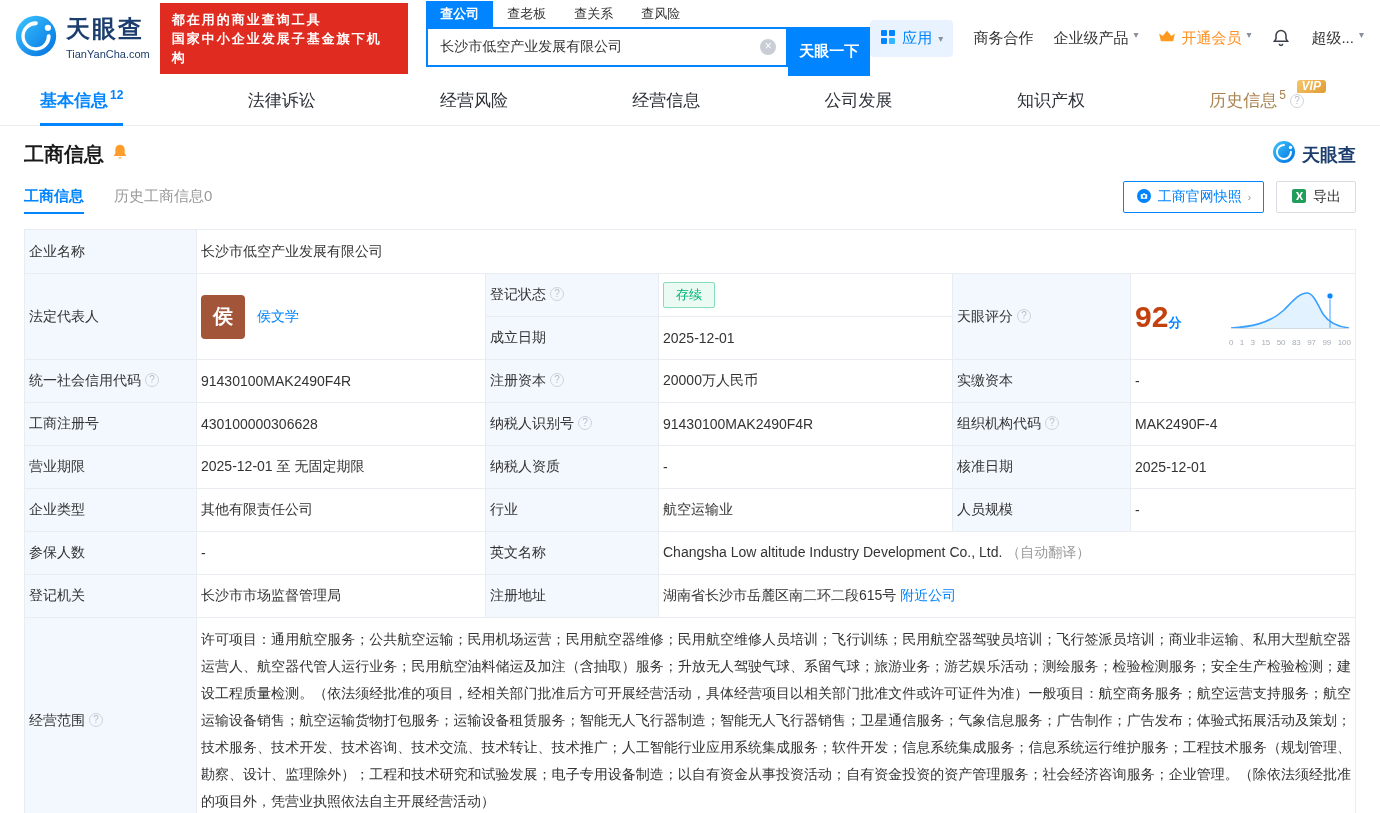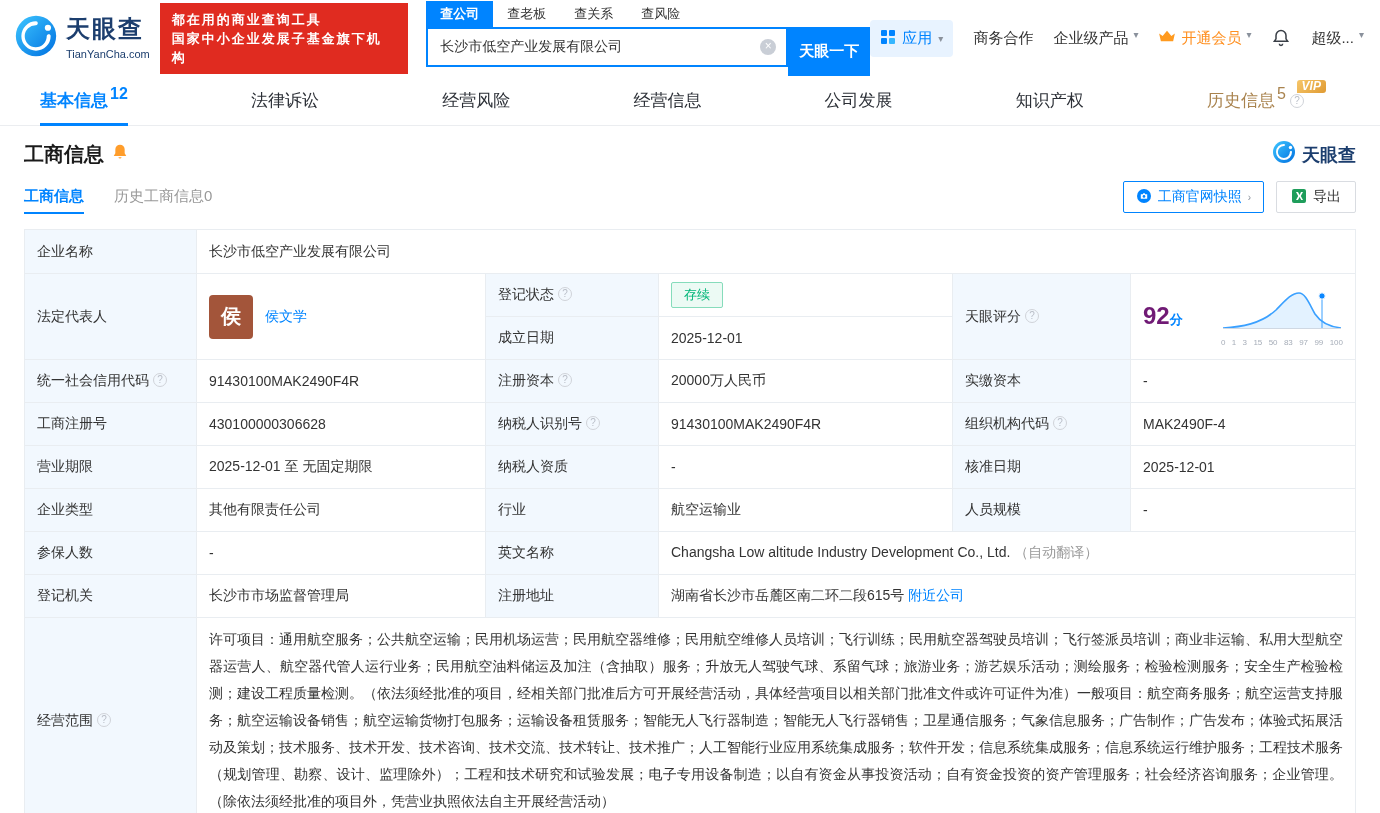--- a/index.html
+++ b/index.html
@@ -33,21 +33,21 @@
                font-size:15px; color:#333; white-space:nowrap; }
   .apps-pill { display:flex; align-items:center; gap:6px; background:#e8f3ff; color:#0084ff;
                padding:9px 10px; border-radius:4px; cursor:pointer; }
   .nav-item { display:flex; gap:5px; cursor:pointer; }
   .chev { font-size:10px; color:#8a919c; }
   .vip-link { color:#ff8f1f; }
   
   .main-tabs { display:flex; justify-content:space-between; align-items:stretch;
                padding:0 66px 0 40px; border-bottom:1px solid #ebedf0; height:50px; }
   .mtab { position:relative; font-size:17px; color:#2b2f36; line-height:50px; cursor:pointer; }
-  .mtab .cnt { font-size:16px; position:relative; top:-7px; margin-left:2px; }
+  .mtab .cnt { font-size:12px; position:relative; top:-7px; margin-left:2px; }
   .mtab.active { color:#0084ff; font-weight:bold; }
   .mtab.active::after { content:""; position:absolute; left:0; right:0; bottom:-1px;
                         height:3px; background:#0084ff; }
   .mtab.gold { color:#a9834e; padding-right:10px; }
   .help-dot { display:inline-block; width:14px; height:14px; border:1px solid #d0d3d9;
               border-radius:50%; color:#b9bec7; font-size:10px; line-height:12px;
               text-align:center; vertical-align:2px; margin-left:4px; cursor:pointer; }
   .vip-badge { position:absolute; top:4px; right:-12px; background:linear-gradient(135deg,#f6c66a,#e09b33);
                color:#fff; font-size:12px; font-weight:bold; font-style:italic;
                padding:1px 5px; line-height:11px; border-radius:3px 3px 3px 0; }
@@ -63,33 +63,33 @@
                            height:2px; background:#0084ff; }
   .sub-actions { margin-left:auto; display:flex; gap:12px; margin-bottom:6px; }
   .btn-snapshot { display:flex; align-items:center; gap:6px; height:32px; padding:8px 12px;
                   border:1px solid #0084ff; color:#0084ff; font-size:14px; border-radius:2px;
                   background:#fff; cursor:pointer; }
   .btn-export { display:flex; align-items:center; gap:6px; height:32px; padding:0 14px;
                 border:1px solid #d9dce1; color:#333; font-size:14px; border-radius:2px;
                 background:#fff; cursor:pointer; }
   
   .info-table { width:1332px; margin:2px 24px 0; border-collapse:collapse; table-layout:fixed; }
-  .info-table td { border:1px solid #e9edf1; font-size:14px; padding:8px 12px;
+  .info-table td { border:1px solid #e9edf1; font-size:14px; padding:8px 4px;
                    vertical-align:middle; color:#333; word-break:break-all; }
   td.lbl { background:#f2f8fe; }
   tr.r44 { height:44px; } tr.r43 { height:43px; }
   .rep-cell { display:flex; align-items:center; gap:12px; }
   .avatar { width:44px; height:44px; background:#a3553a; color:#fff; font-size:20px;
             display:inline-flex; align-items:center; justify-content:center;
             border-radius:4px; font-weight:bold; flex:0 0 auto; }
   a.blue { color:#0084ff; text-decoration:none; cursor:pointer; }
   .badge-green { display:inline-block; padding:3px 12px; font-size:13px; color:#00b578;
                  background:#ecfaf4; border:1px solid #86dcbb; border-radius:2px; }
   .score-cell { display:flex; align-items:center; justify-content:space-between; gap:6px; }
-  .score-num { color:#701a75; font-size:24px; font-weight:bold; line-height:1; }
+  .score-num { color:#c2410c; font-size:30px; font-weight:bold; line-height:1; }
   .score-unit { color:#0084ff; font-size:13px; font-weight:bold; }
   .score-chart { width:122px; flex:0 0 auto; }
   .ticks { display:flex; justify-content:space-between; font-size:8px; color:#a6adb8; margin-top:1px; }
   .note-gray { color:#999; margin-left:4px; }
   .scope { line-height:27px; text-align:justify; padding:10px 16px; }
 </style>
 </head>
 <body>
 
 <div class="header">

